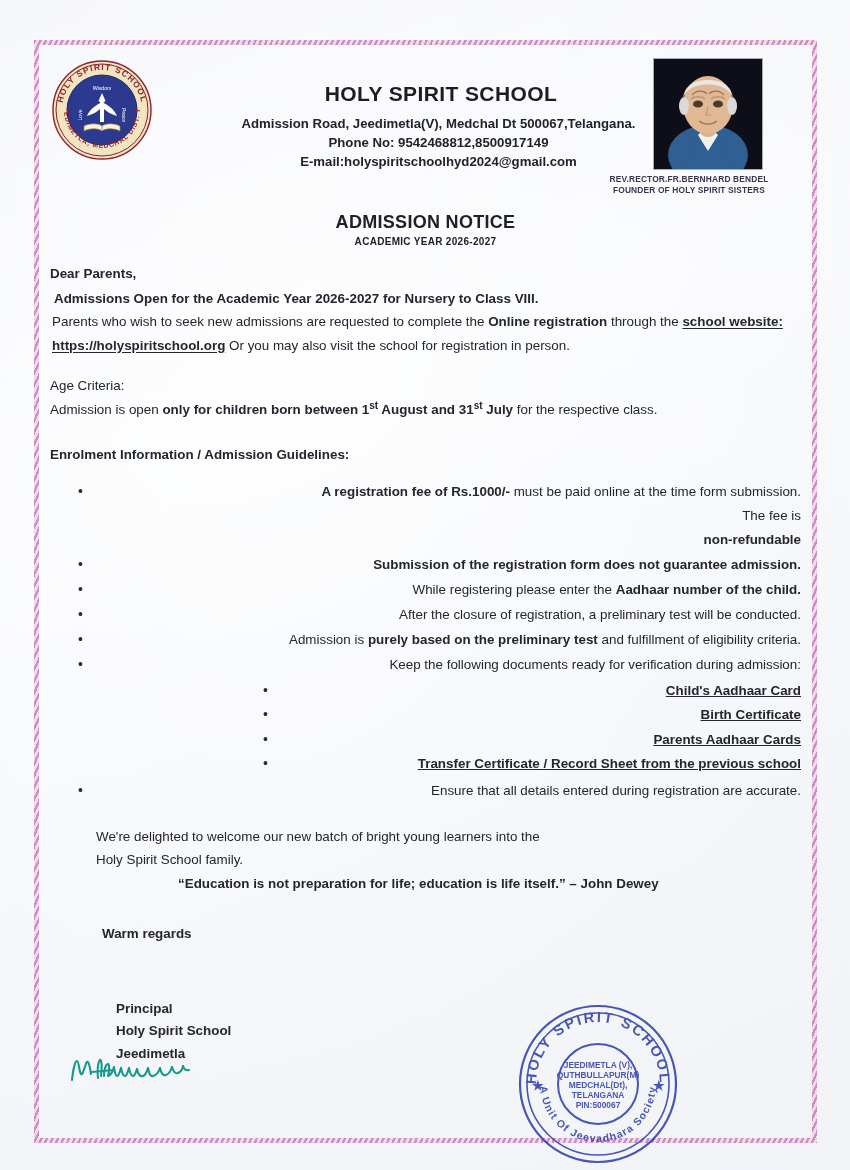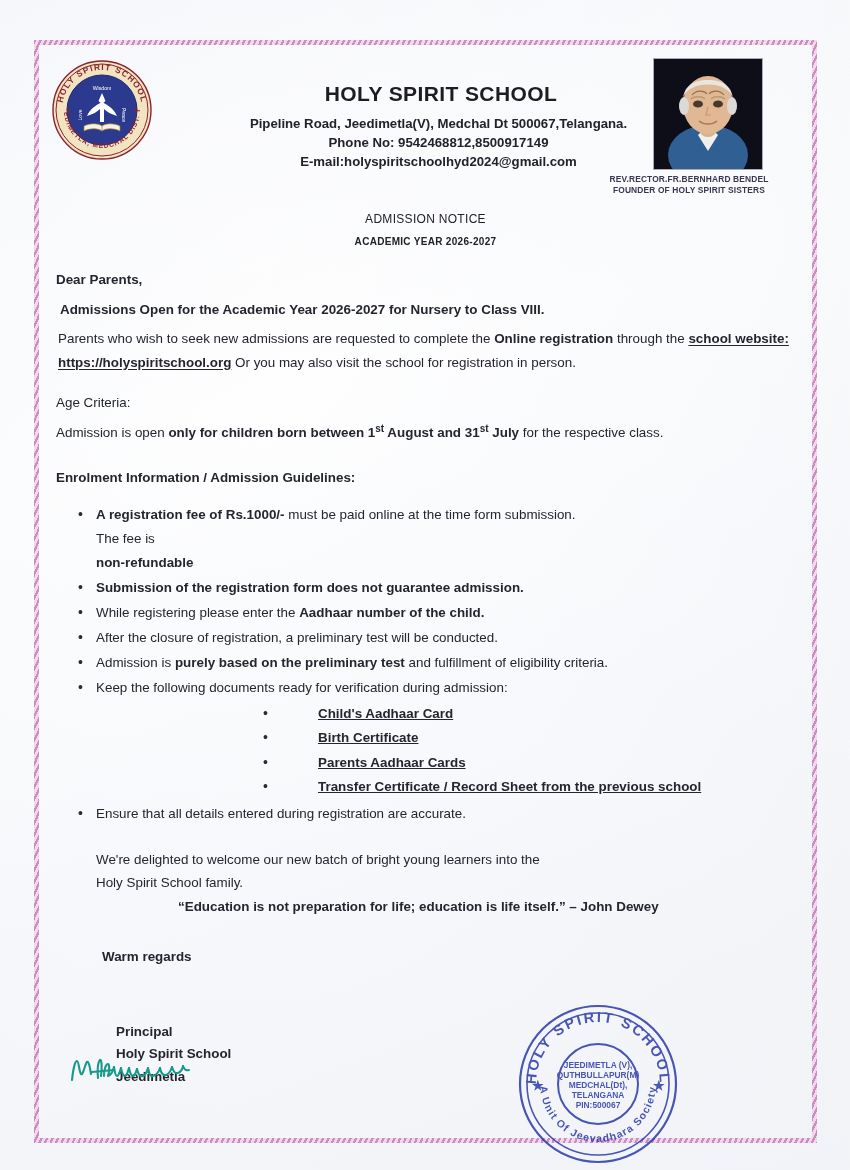--- a/index.html
+++ b/index.html
@@ -70,49 +70,49 @@
   }
   .school-addr{
     position:absolute;left:120px;top:62px;width:545px;
     text-align:center;
     font-size:13.2px;font-weight:bold;color:#22222c;
     line-height:19px;
   }
   
   .notice-title{
     position:absolute;left:0;right:0;top:160px;
-    text-align:center;font-size:12px;font-weight:normal;
+    text-align:center;font-size:18px;font-weight:bold;
     color:#20202a;letter-spacing:.3px;
   }
   .notice-year{
     position:absolute;left:0;right:0;top:184px;
     text-align:center;font-size:10px;font-weight:bold;
     color:#20202a;letter-spacing:.3px;
   }
   
   .body-text{
     position:absolute;left:4px;right:4px;top:210px;
     font-size:13.4px;color:#25252f;line-height:23.5px;
   }
   .b{font-weight:bold;}
-  p{margin:6px;}
+  p{margin:0;}
   .greet{font-weight:bold;margin-bottom:1px;}
   .lead{font-weight:bold;padding-left:4px;}
   .para{padding-left:2px;}
   .link{
     font-weight:bold;text-decoration:underline;
     text-underline-offset:2px;
   }
   .sec-head{font-weight:normal;margin-top:17px;}
   .sec-body{margin-top:0px;}
   .gl-head{font-weight:bold;margin-top:22px;}
   sup{font-size:10px;vertical-align:super;line-height:0;}
   
   ul.main-list{
-    margin:13px 0 0 0;padding:0 0 0 46px;list-style:none;
+    margin:13px 0 0 0;padding:0 0 0 46px;list-style:none;text-align:right;
   }
   ul.main-list > li{
     position:relative;margin-bottom:1px;line-height:24px;
   }
   ul.main-list > li::before{
     content:"•";position:absolute;left:-18px;top:-1px;
     font-size:14px;color:#2a2a34;
   }
   .sub-line{display:block;}
   ul.doc-list{
@@ -185,21 +185,21 @@
           </g>
           <g>
             <path d="M32 66 C38 63 46 63 50 66 C54 63 62 63 68 66 L68 71 C62 68 54 68 50 71 C46 68 38 68 32 71 Z" fill="#f7f2e2" stroke="#9a7b2e" stroke-width="0.7"></path>
             <line x1="50" y1="66" x2="50" y2="71" stroke="#9a7b2e" stroke-width="0.7"></line>
           </g>
         </svg>
       </div>
 
       <div class="school-name">HOLY SPIRIT SCHOOL</div>
       <div class="school-addr">
-        <div>Pipeline Road, Jeedimetla(V), Medchal Dt 500067,Telangana.</div>
+        <div>Admission Road, Jeedimetla(V), Medchal Dt 500067,Telangana.</div>
         <div>Phone No: 9542468812,8500917149</div>
         <div>E-mail:holyspiritschoolhyd2024@gmail.com</div>
       </div>
 
       <div class="founder-photo">
         <svg viewBox="0 0 108 110" width="108" height="110">
           <rect width="108" height="110" fill="#0e0e18"></rect>
           <ellipse cx="54" cy="96" rx="40" ry="30" fill="#2f5f93"></ellipse>
           <path d="M30 110 L42 78 L54 92 L66 78 L78 110 Z" fill="#2f5f93"></path>
           <path d="M44 76 L54 92 L64 76 L60 72 L48 72 Z" fill="#f2f0ec"></path>

